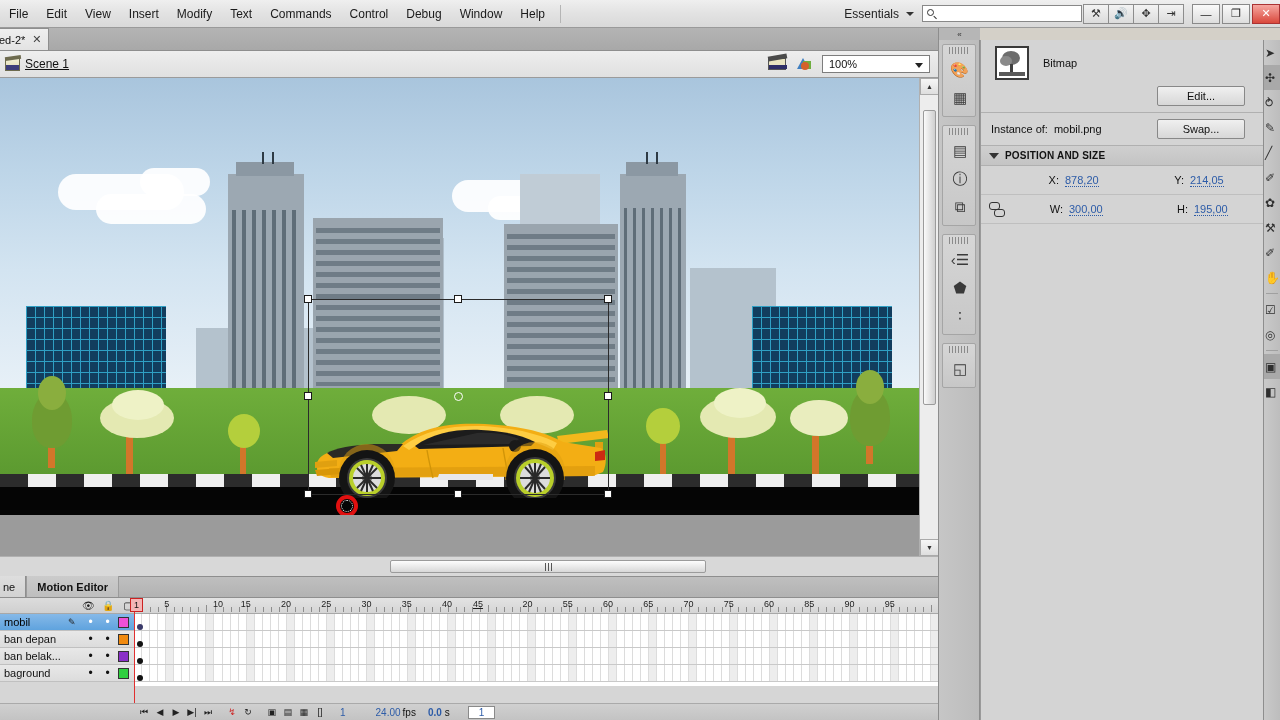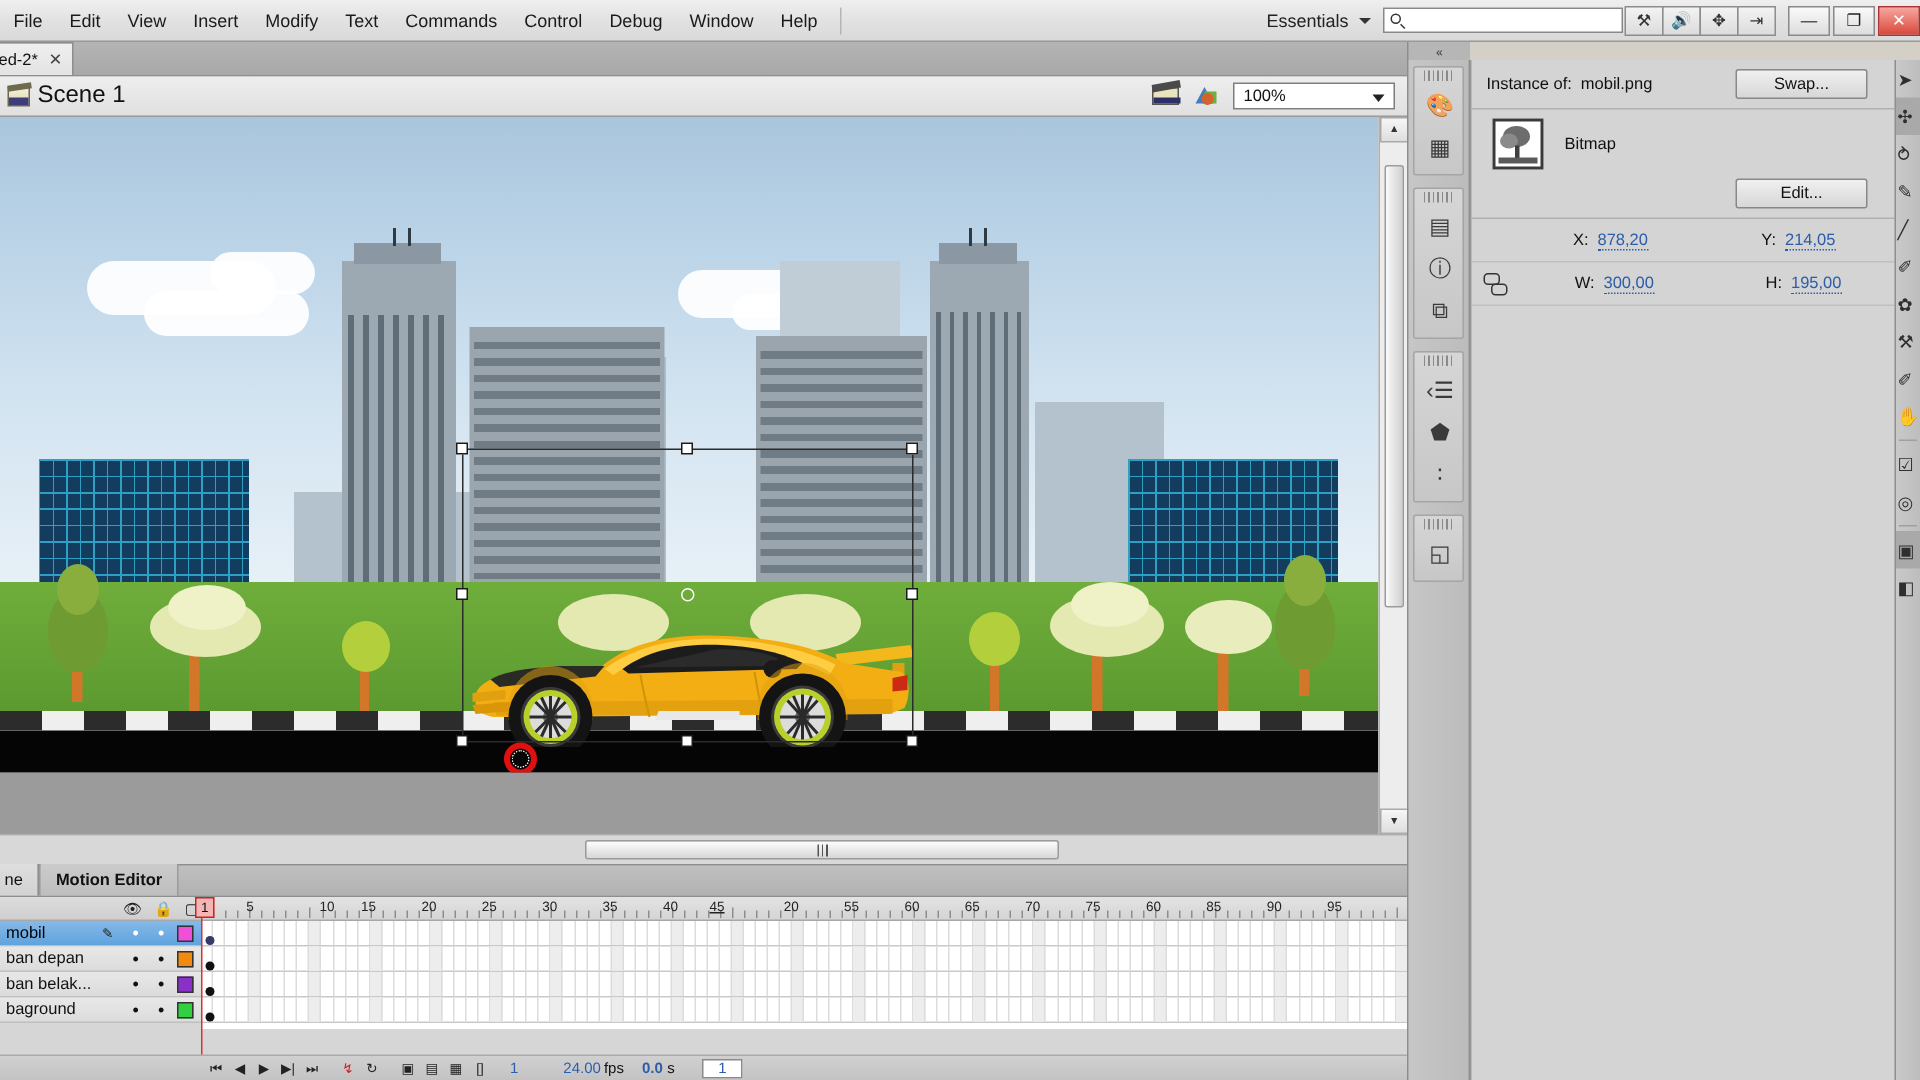--- a/index.html
+++ b/index.html
@@ -69,21 +69,21 @@
     position: absolute; left: 0; top: 51px; width: 938px; height: 27px;
     background: linear-gradient(#eeeeee,#e0e0e0); border-bottom: 1px solid #9b9b9b;
     display: flex; align-items: center;
   }
   .scene-ico {
     width: 15px; height: 13px; margin: 0 5px 0 5px; position: relative;
     background: linear-gradient(#f2efd6,#ded9b0); border: 1px solid #6c6a4e;
   }
   .scene-ico::before{content:"";position:absolute;left:-1px;top:-3px;width:16px;height:4px;background:#6d6a4e;transform:rotate(-8deg);}
   .scene-ico::after{content:"";position:absolute;left:0;bottom:0;width:13px;height:5px;background:#3d3d7a;}
-  .scene-label { font-size: 16px; color: #111; }
+  .scene-label { font-size: 12px; color: #111; text-decoration: underline; }
   .zoomarea { margin-left: auto; display: flex; align-items: center; padding-right: 8px; }
   .ico-btn { width: 24px; height: 20px; position: relative; margin-right: 4px; }
   .clap { position:absolute; left:2px; top:4px; width:18px;height:12px;background:#e9e4c0;border:1px solid #555; }
   .clap::before{content:"";position:absolute;left:-1px;top:-4px;width:19px;height:5px;background:#4a4a4a;transform:rotate(-10deg);}
   .clap::after{content:"";position:absolute;left:0;bottom:0;width:18px;height:4px;background:#2e2e66;}
   .shapes { position:absolute; left:3px; top:4px; }
   .shapes .tri{position:absolute;width:0;height:0;border-left:6px solid transparent;border-right:6px solid transparent;border-bottom:11px solid #3f7fc1;left:0;top:0;}
   .shapes .sq{position:absolute;width:8px;height:8px;background:#6fae3f;left:6px;top:3px;}
   .shapes .ci{position:absolute;width:8px;height:8px;border-radius:50%;background:#d4622c;left:4px;top:4px;}
   .zoomsel {
@@ -558,46 +558,50 @@
     </div>
     <div class="dock-grp">
       <div class="dock-grip"></div>
       <div class="dock-ico">◱</div>
     </div>
   </div>
 
   <div class="props">
 
     <div class="prop-sec">
-      <div class="prop-row" style="justify-content:space-between;padding-right:18px;">
-        <div style="display:flex;align-items:center;">
-          <span class="lbl">Instance of:</span>
-          <span class="lbl" style="margin-left:6px;">mobil.png</span>
-        </div>
-        <div class="btn">Swap...</div>
-      </div>
-    </div>
-
-    <div class="prop-sec">
       <div class="prop-row">
         <div class="thumb-box">
           <div class="tree-ico">
             <span class="c1"></span>
               <span class="c2"></span>
               <span class="t"></span>
               <span class="g"></span>
           </div>
         </div>
         <div class="bitmap-label">Bitmap</div>
       </div>
       <div class="prop-row" style="padding-top:0;justify-content:flex-end;padding-right:18px;">
         <div class="btn">Edit...</div>
       </div>
     </div>
 
+    <div class="prop-sec">
+      <div class="prop-row" style="justify-content:space-between;padding-right:18px;">
+        <div style="display:flex;align-items:center;">
+          <span class="lbl">Instance of:</span>
+          <span class="lbl" style="margin-left:6px;">mobil.png</span>
+        </div>
+        <div class="btn">Swap...</div>
+      </div>
+    </div>
+
+    <div class="sec-head">
+      <span class="tw"></span>
+      <span class="sec-title">POSITION AND SIZE</span>
+    </div>
 
     <div class="field-row">
       <div style="width:18px;"></div>
       <div class="fgrp">
         <span class="fname">X:</span>
         <span class="fval">878,20</span>
       </div>
       <div class="fgrp">
         <span class="fname">Y:</span>
         <span class="fval">214,05</span>

